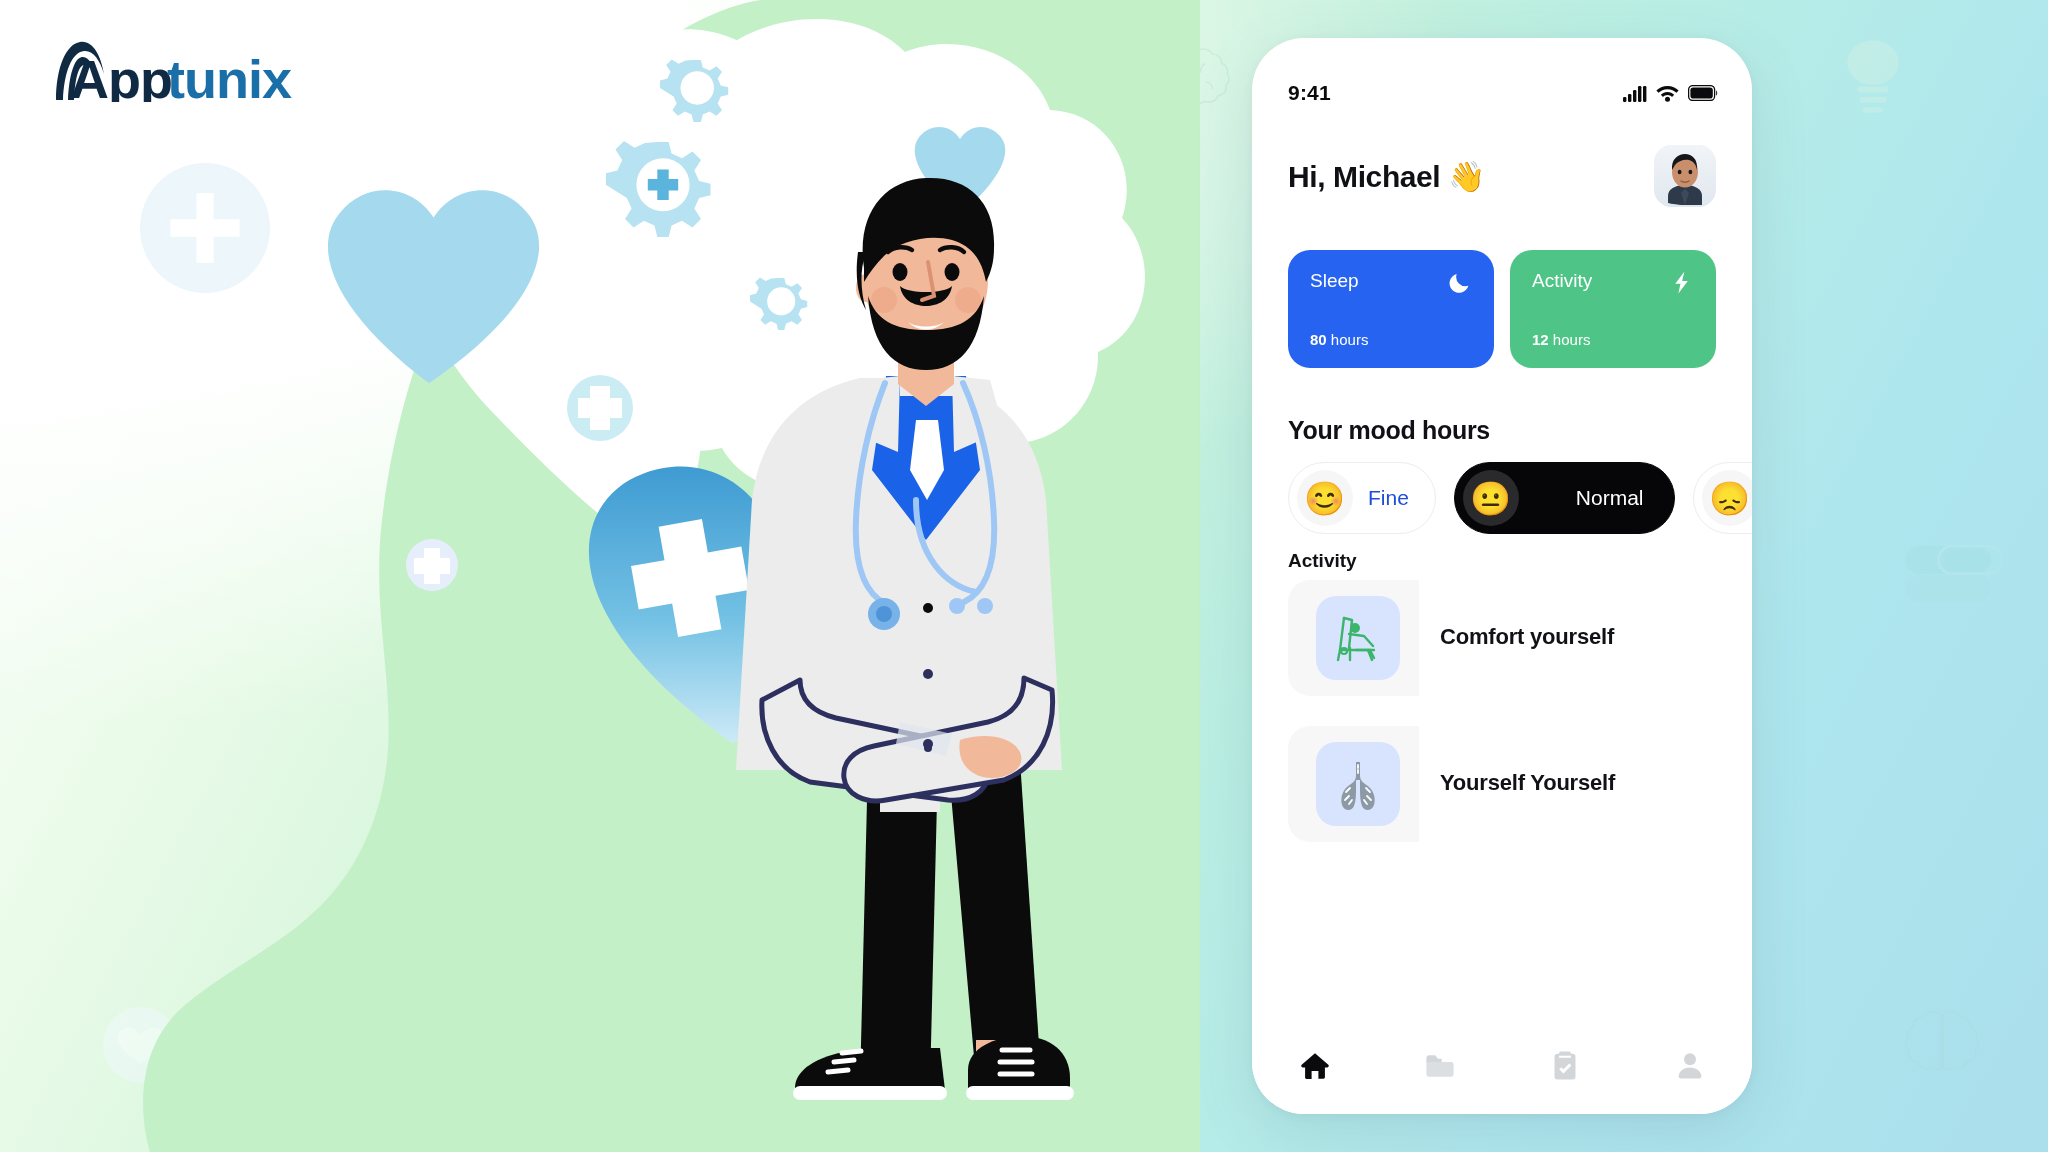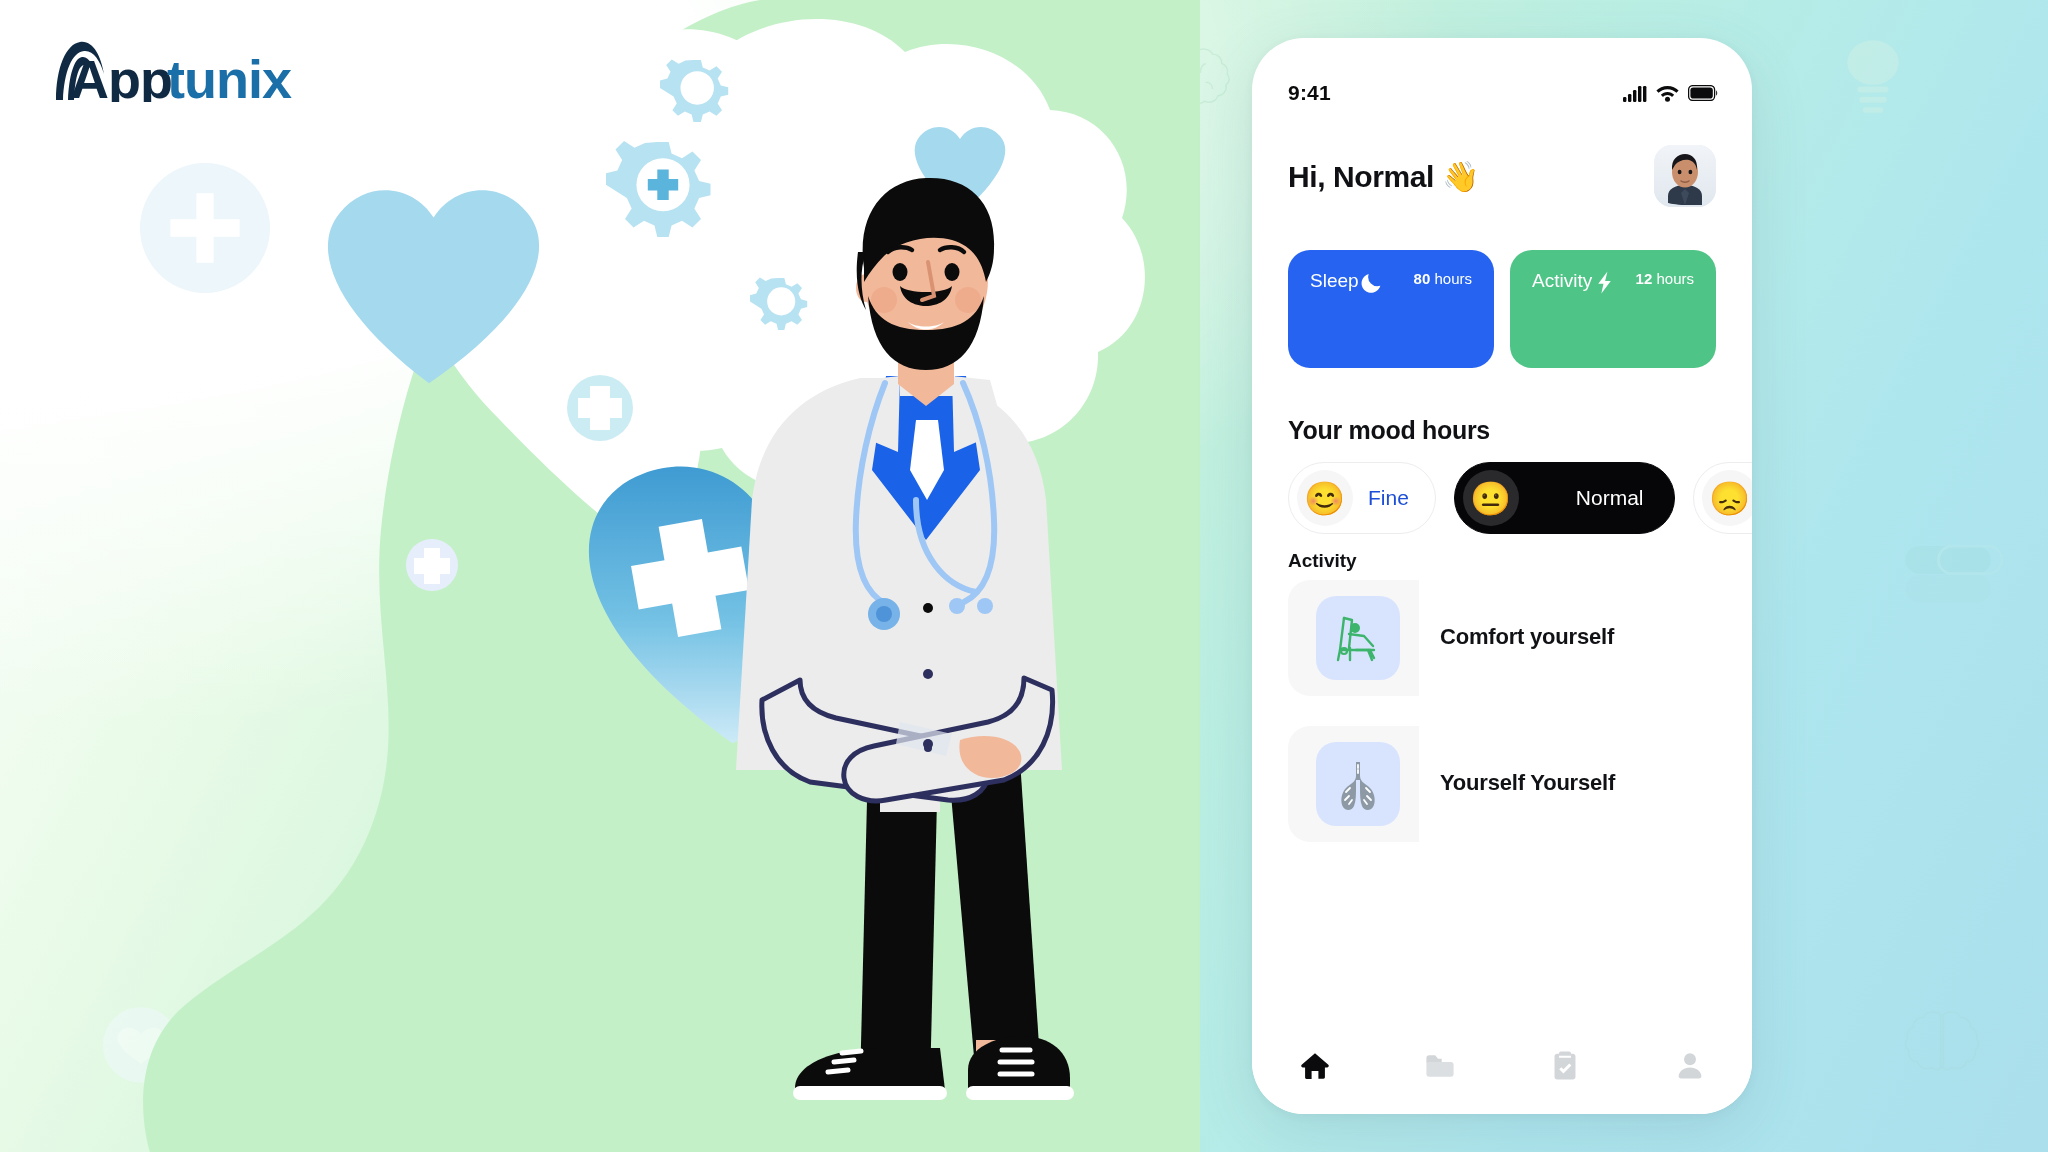--- a/index.html
+++ b/index.html
@@ -53,21 +53,21 @@
   #greeting { font-size:30px; font-weight:bold; color:#101114; letter-spacing:-.4px; white-space:nowrap; }
   #avatar {
     width:62px; height:62px; border-radius:18px; overflow:hidden;
     background:#e7eef4; position:relative; flex:0 0 auto;
   }
 
   
   #stats { position:absolute; left:36px; top:212px; width:428px; height:118px; display:flex; gap:16px; }
   .stat {
     flex:1; border-radius:22px; position:relative; padding:20px 22px;
-    display:flex; flex-direction:row; justify-content:space-between;
+    display:flex; flex-direction:column; justify-content:space-between;
   }
   .stat-top { display:flex; align-items:flex-start; justify-content:space-between; }
   .stat-label { font-size:19px; color:#ffffff; font-weight:normal; }
   .stat-value { font-size:15px; color:#ffffff; }
   .stat-value b { font-weight:bold; }
 
   
   #mood-title { position:absolute; left:36px; top:378px; font-size:25px; font-weight:bold; color:#101114; letter-spacing:-.3px; }
   #mood-row { position:absolute; left:36px; top:424px; width:470px; height:72px; display:flex; gap:18px; }
   .chip {
@@ -374,21 +374,21 @@
       </svg>
       <svg width="30" height="16" viewBox="0 0 30 16">
         <rect x="0.6" y="0.6" width="26" height="14.8" rx="4.2" fill="none" stroke="#0b0b0d" stroke-width="1.3"></rect>
         <rect x="2.4" y="2.4" width="22.4" height="11.2" rx="2.8" fill="#0b0b0d"></rect>
         <path d="M28.2 5.4c1.3.5 1.3 4.6 0 5.2z" fill="#0b0b0d"></path>
       </svg>
     </div>
   </div>
 
   <div id="greet-row">
-    <div id="greeting">Hi, Normal 👋</div>
+    <div id="greeting">Hi, Michael 👋</div>
     <div id="avatar">
       <svg width="62" height="62" viewBox="0 0 62 62">
         <defs>
           <linearGradient id="avBg" x1="0" y1="0" x2="0" y2="1">
             <stop offset="0%" stop-color="#f1f4f8"></stop>
               <stop offset="100%" stop-color="#e0e7ee"></stop>
           </linearGradient>
         </defs>
         <rect width="62" height="62" fill="url(#avBg)"></rect>
         <path d="M31 60c-9 0-17-2-17-2v-7c0-7 7-11 17-11s17 4 17 11v9z" fill="#2e3a4a"></path>

